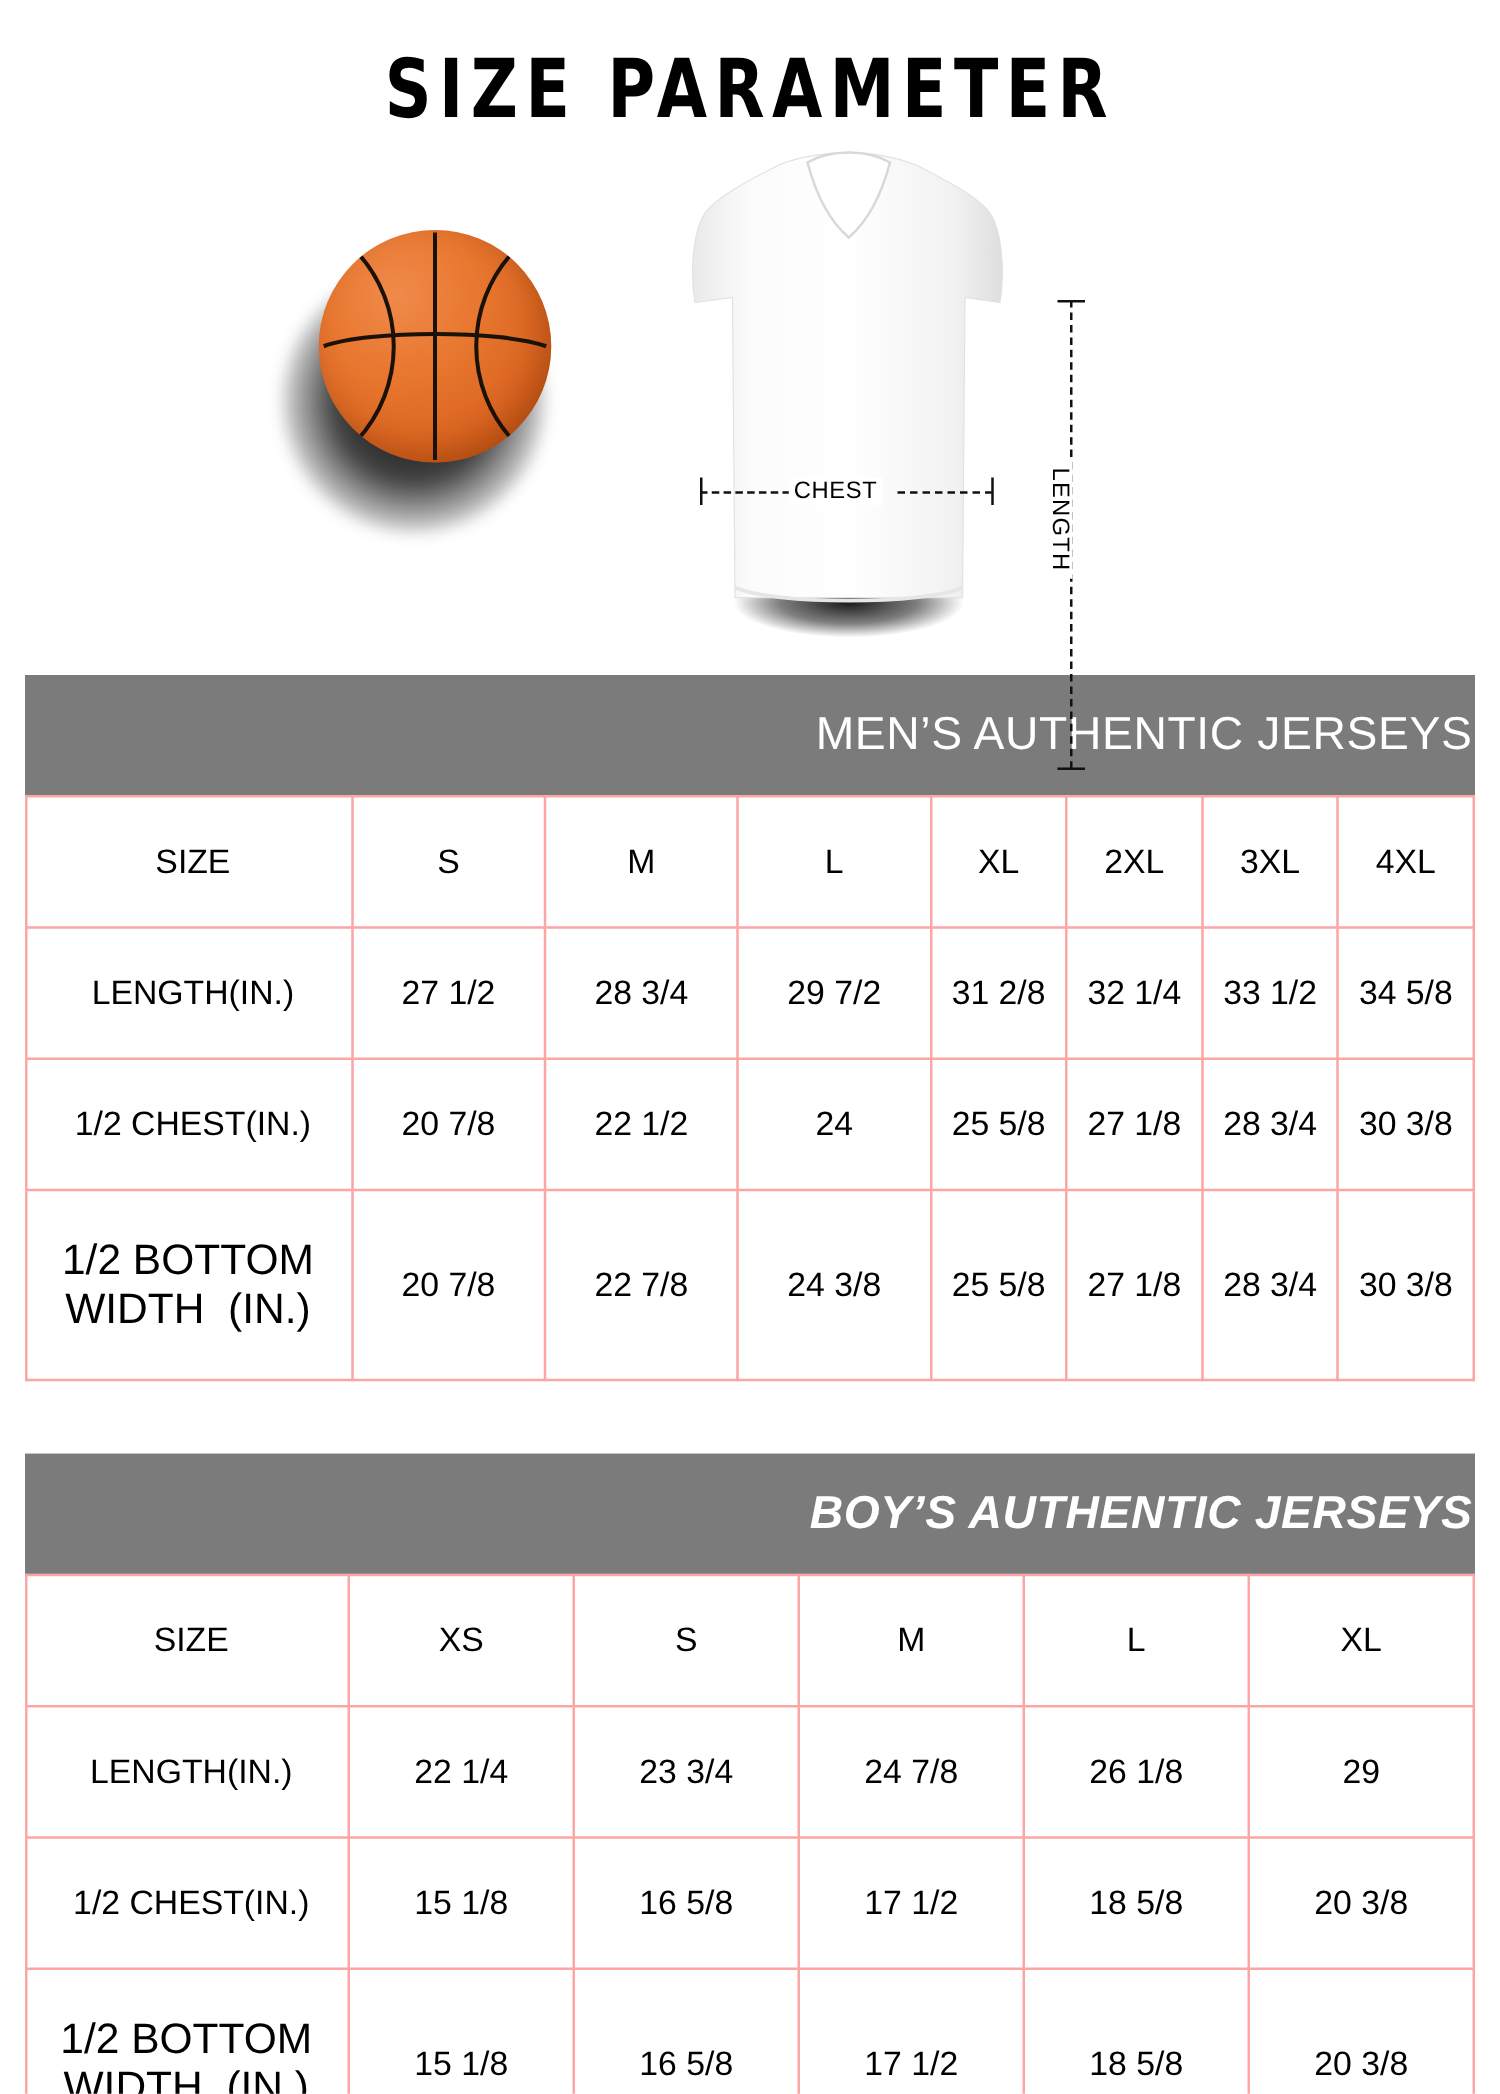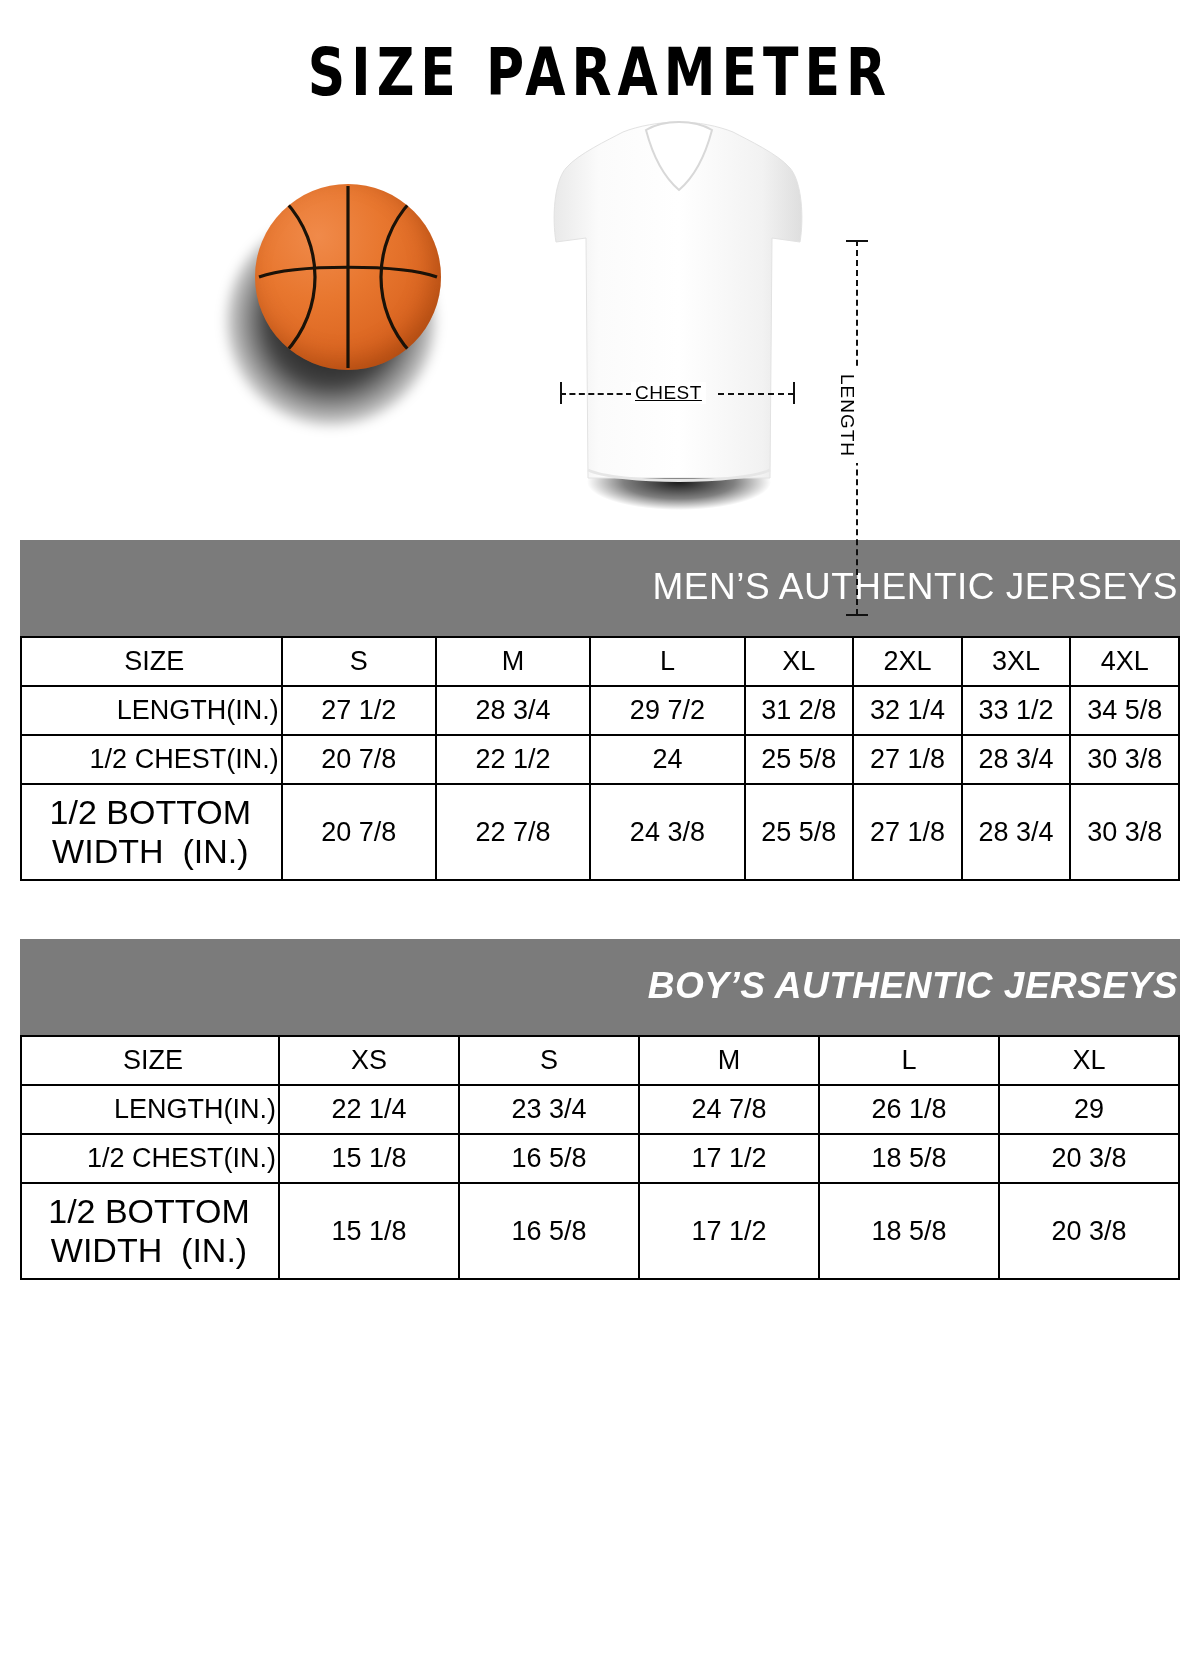--- a/index.html
+++ b/index.html
@@ -85,21 +85,20 @@
   .jersey-wrap svg { position: absolute; left: 0; top: 0; }
 
   .chest-label {
     position: absolute;
     left: 631px;
     top: 272px;
     font-size: 19px;
     letter-spacing: 0.5px;
     background: #ffffff;
     padding: 0 4px;
-    text-decoration: underline;
   }
   .chest-line {
     position: absolute;
     top: 283px;
     height: 0;
     border-top: 2px dashed #111;
   }
   .chest-line.l { left: 560px; width: 72px; }
   .chest-line.r { left: 718px; width: 76px; }
   .chest-cap {
@@ -153,28 +152,28 @@
     border: 2px solid #7b7b7b;
   }
   .tbl-header.boys { font-weight: bold; font-style: italic; }
 
   table {
     width: 100%;
     border-collapse: collapse;
     table-layout: fixed;
   }
   td {
-    border: 2px solid #000000;
+    border: 2px solid #fca5a5;
     text-align: center;
     font-size: 27px;
-    padding: 8px 2px;
+    padding: 36px 2px;
     white-space: nowrap;
   }
   .rowlabel {
-    text-align: right;
+    text-align: center;
     padding-left: 8px;
     font-size: 27px;
   }
   .rowlabel.two-line {
     text-align: center;
     padding-left: 0;
     line-height: 1.15;
     font-size: 34px;
   }
   .mens td.rowlabel { width: 228px; }

